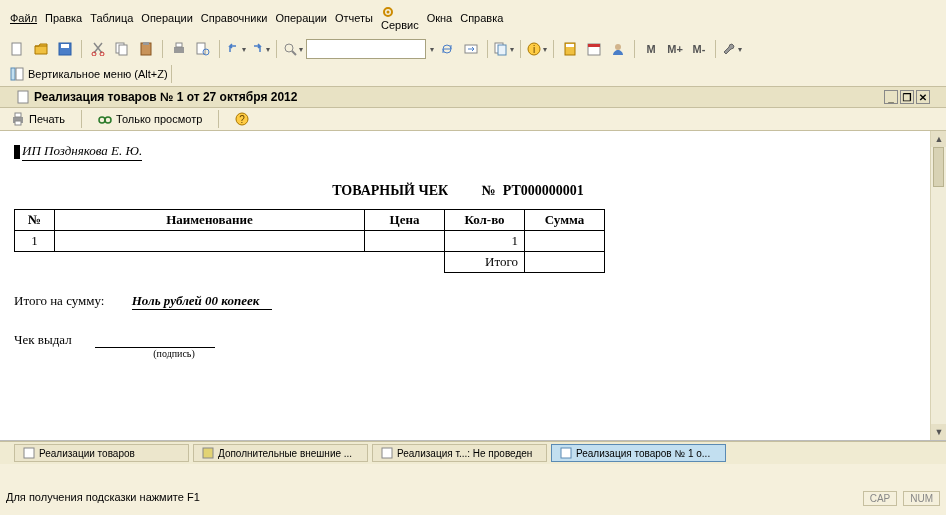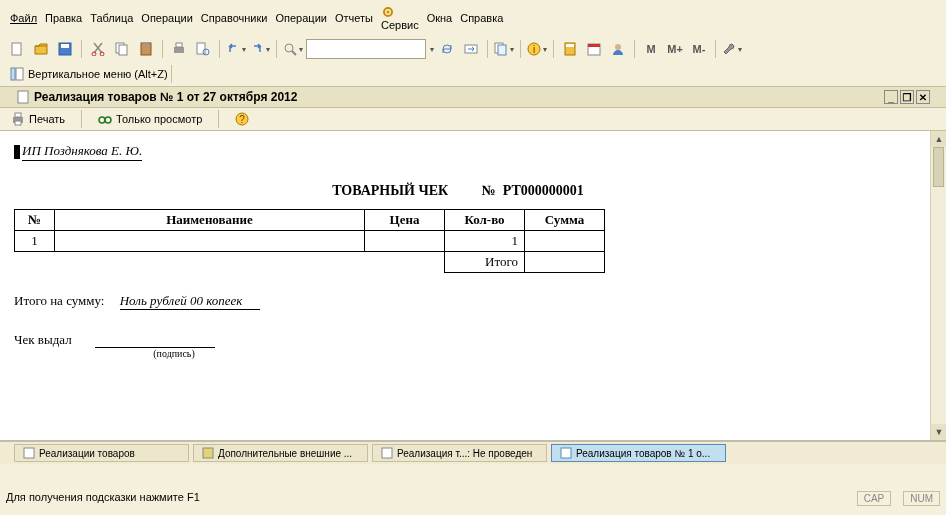--- a/index.html
+++ b/index.html
@@ -134,21 +134,22 @@
       border: 1px solid #000;
       padding: 2px 6px;
       font-weight: normal;
     }
     .receipt-table th { font-weight: bold; text-align: center; }
     .sum-words {
       display: inline-block;
       border-bottom: 1px solid #000;
       font-style: italic;
       min-width: 140px;
-      margin-left: 12px;
+      margin-left: 24px;
+      font-weight: bold;
     }
     .sign-line {
       display: inline-block;
       border-bottom: 1px solid #000;
       width: 120px;
       margin-left: 20px;
       text-align: center;
       vertical-align: bottom;
     }
     .sign-caption {
@@ -178,21 +179,21 @@
       background: #c2dff0;
       border: 1px solid #5a8ab3;
     }
     .statusbar {
       padding: 3px 6px;
       background: #f5f0dc;
       font-size: 11px;
       display: flex;
       margin-top: 24px;
     }
-    .statusbar .right { margin-left: auto; display: flex; gap: 12px; }
+    .statusbar .right { margin-left: auto; display: flex; gap: 6px; }
     .stat-box {
       padding: 1px 6px;
       border: 1px solid #c6bf9f;
       color: #888;
       font-size: 10px;
     }
     svg { display: block; }
     .scroll-gutter {
       position: absolute;
       right: 0; top: 0; bottom: 0;

